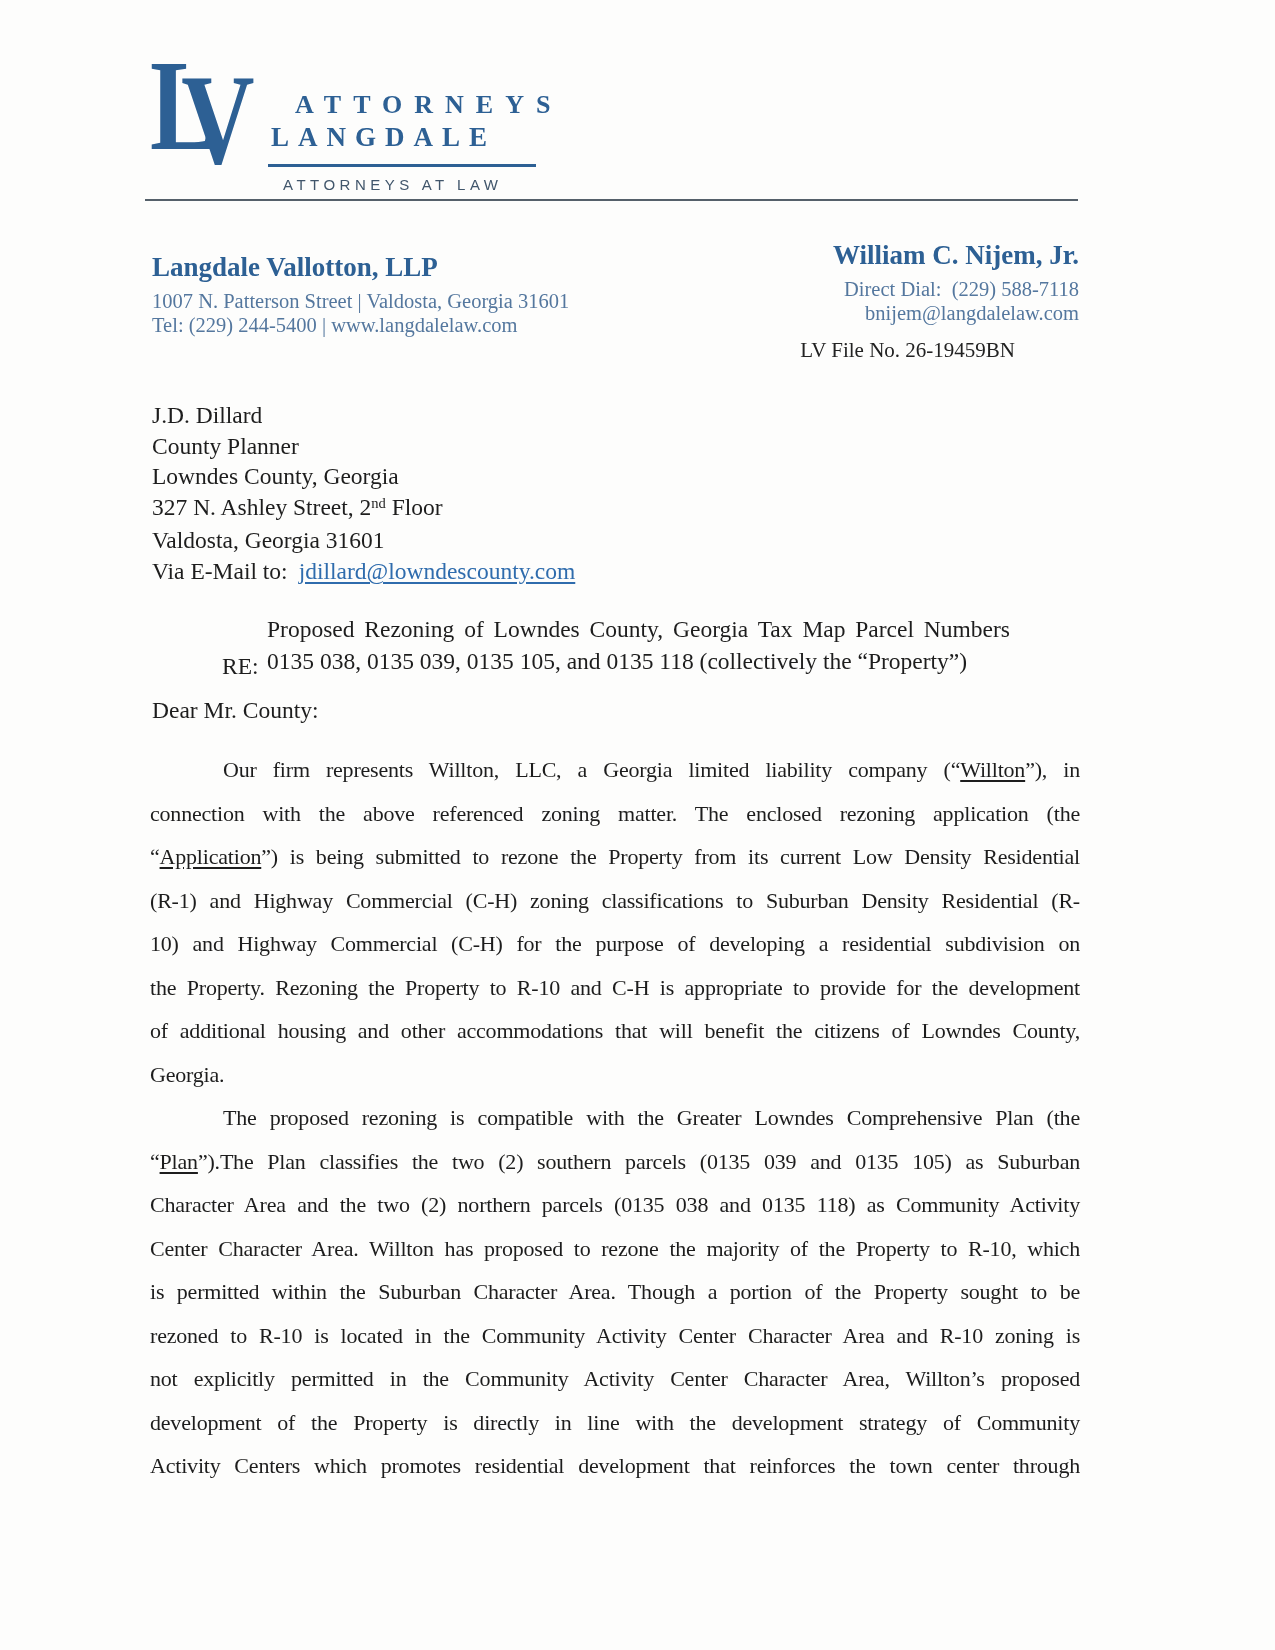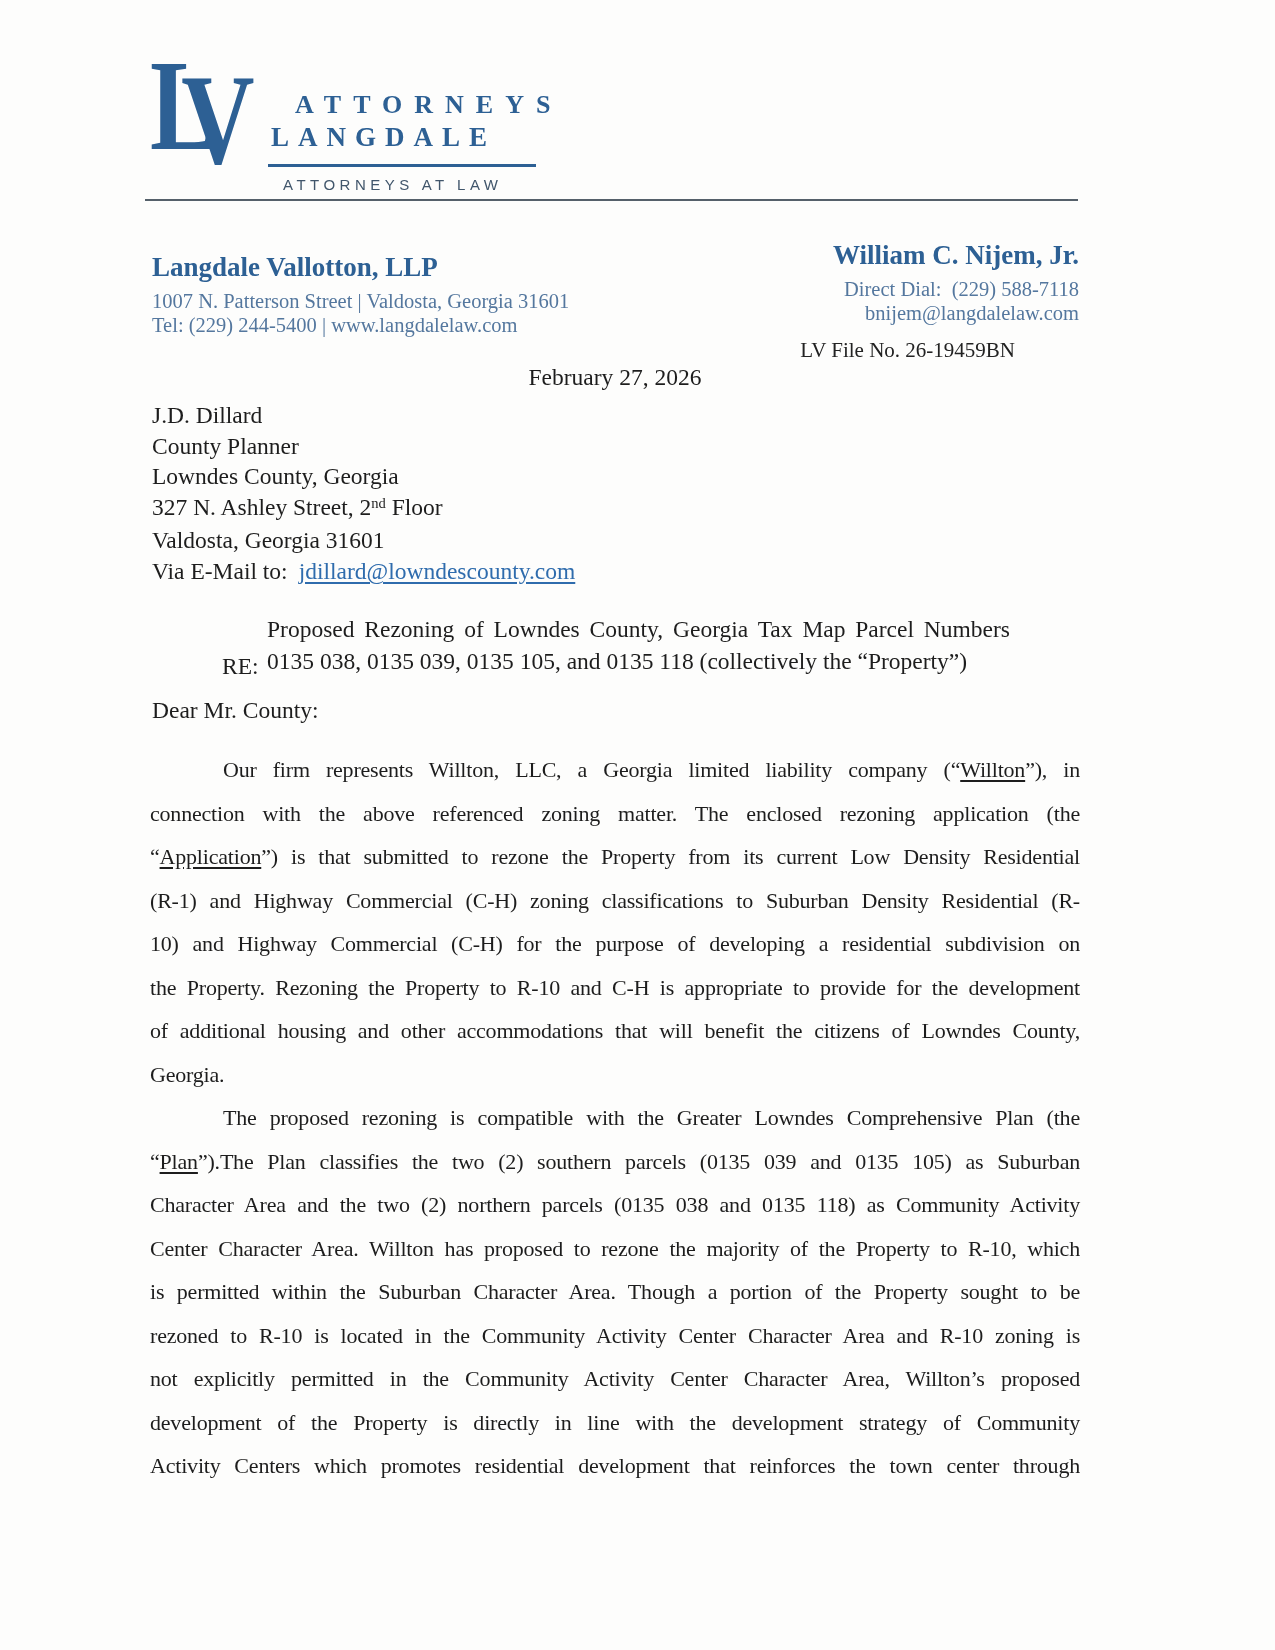--- a/index.html
+++ b/index.html
@@ -76,21 +76,20 @@
     <div class="firm-line">Tel: (229) 244-5400 | www.langdalelaw.com</div>
   </div>
 
   <div class="atty-block">
     <div class="atty-name">William C. Nijem, Jr.</div>
     <div class="atty-line">Direct Dial:&nbsp; (229) 588-7118</div>
     <div class="atty-line">bnijem@langdalelaw.com</div>
   </div>
 
   <div class="file-no">LV File No. 26-19459BN</div>
-  <div class="date-line">February 27, 2026</div>
 
   <div class="recipient">
     <div>
         <div>J.D. Dillard</div>
         <div>County Planner</div>
         <div>Lowndes County, Georgia</div>
       </div>
     <div><span>327 N. Ashley Street, 2</span><span class="sup">nd</span><span> Floor</span></div>
     <div>Valdosta, Georgia 31601</div>
     <div><span class="via-label">Via E-Mail to:</span><span class="via-email">jdillard@lowndescounty.com</span></div>
@@ -100,21 +99,21 @@
   <div class="re-text">
     <div class="re-line just">Proposed Rezoning of Lowndes County, Georgia Tax Map Parcel Numbers</div>
     <div class="re-line">0135 038, 0135 039, 0135 105, and 0135 118 (collectively the “Property”)</div>
   </div>
 
   <div class="salutation">Dear Mr. County:</div>
 
   <div class="letter-body">
       <div class="bline indent just"><span>Our firm represents Willton, LLC, a Georgia limited liability company (“</span><span class="u">Willton</span><span>”), in</span></div>
       <div class="bline just"><span>connection with the above referenced zoning matter. The enclosed rezoning application (the</span></div>
-      <div class="bline just"><span>“</span><span class="u">Application</span><span>”) is that submitted to rezone the Property from its current Low Density Residential</span></div>
+      <div class="bline just"><span>“</span><span class="u">Application</span><span>”) is being submitted to rezone the Property from its current Low Density Residential</span></div>
       <div class="bline just"><span>(R-1) and Highway Commercial (C-H) zoning classifications to Suburban Density Residential (R-</span></div>
       <div class="bline just"><span>10) and Highway Commercial (C-H) for the purpose of developing a residential subdivision on</span></div>
       <div class="bline just"><span>the Property. Rezoning the Property to R-10 and C-H is appropriate to provide for the development</span></div>
       <div class="bline just"><span>of additional housing and other accommodations that will benefit the citizens of Lowndes County,</span></div>
       <div class="bline"><span>Georgia.</span></div>
       <div class="bline indent just"><span>The proposed rezoning is compatible with the Greater Lowndes Comprehensive Plan (the</span></div>
       <div class="bline just"><span>“</span><span class="u">Plan</span><span>”).The Plan classifies the two (2) southern parcels (0135 039 and 0135 105) as Suburban</span></div>
       <div class="bline just"><span>Character Area and the two (2) northern parcels (0135 038 and 0135 118) as Community Activity</span></div>
       <div class="bline just"><span>Center Character Area. Willton has proposed to rezone the majority of the Property to R-10, which</span></div>
       <div class="bline just"><span>is permitted within the Suburban Character Area. Though a portion of the Property sought to be</span></div>

